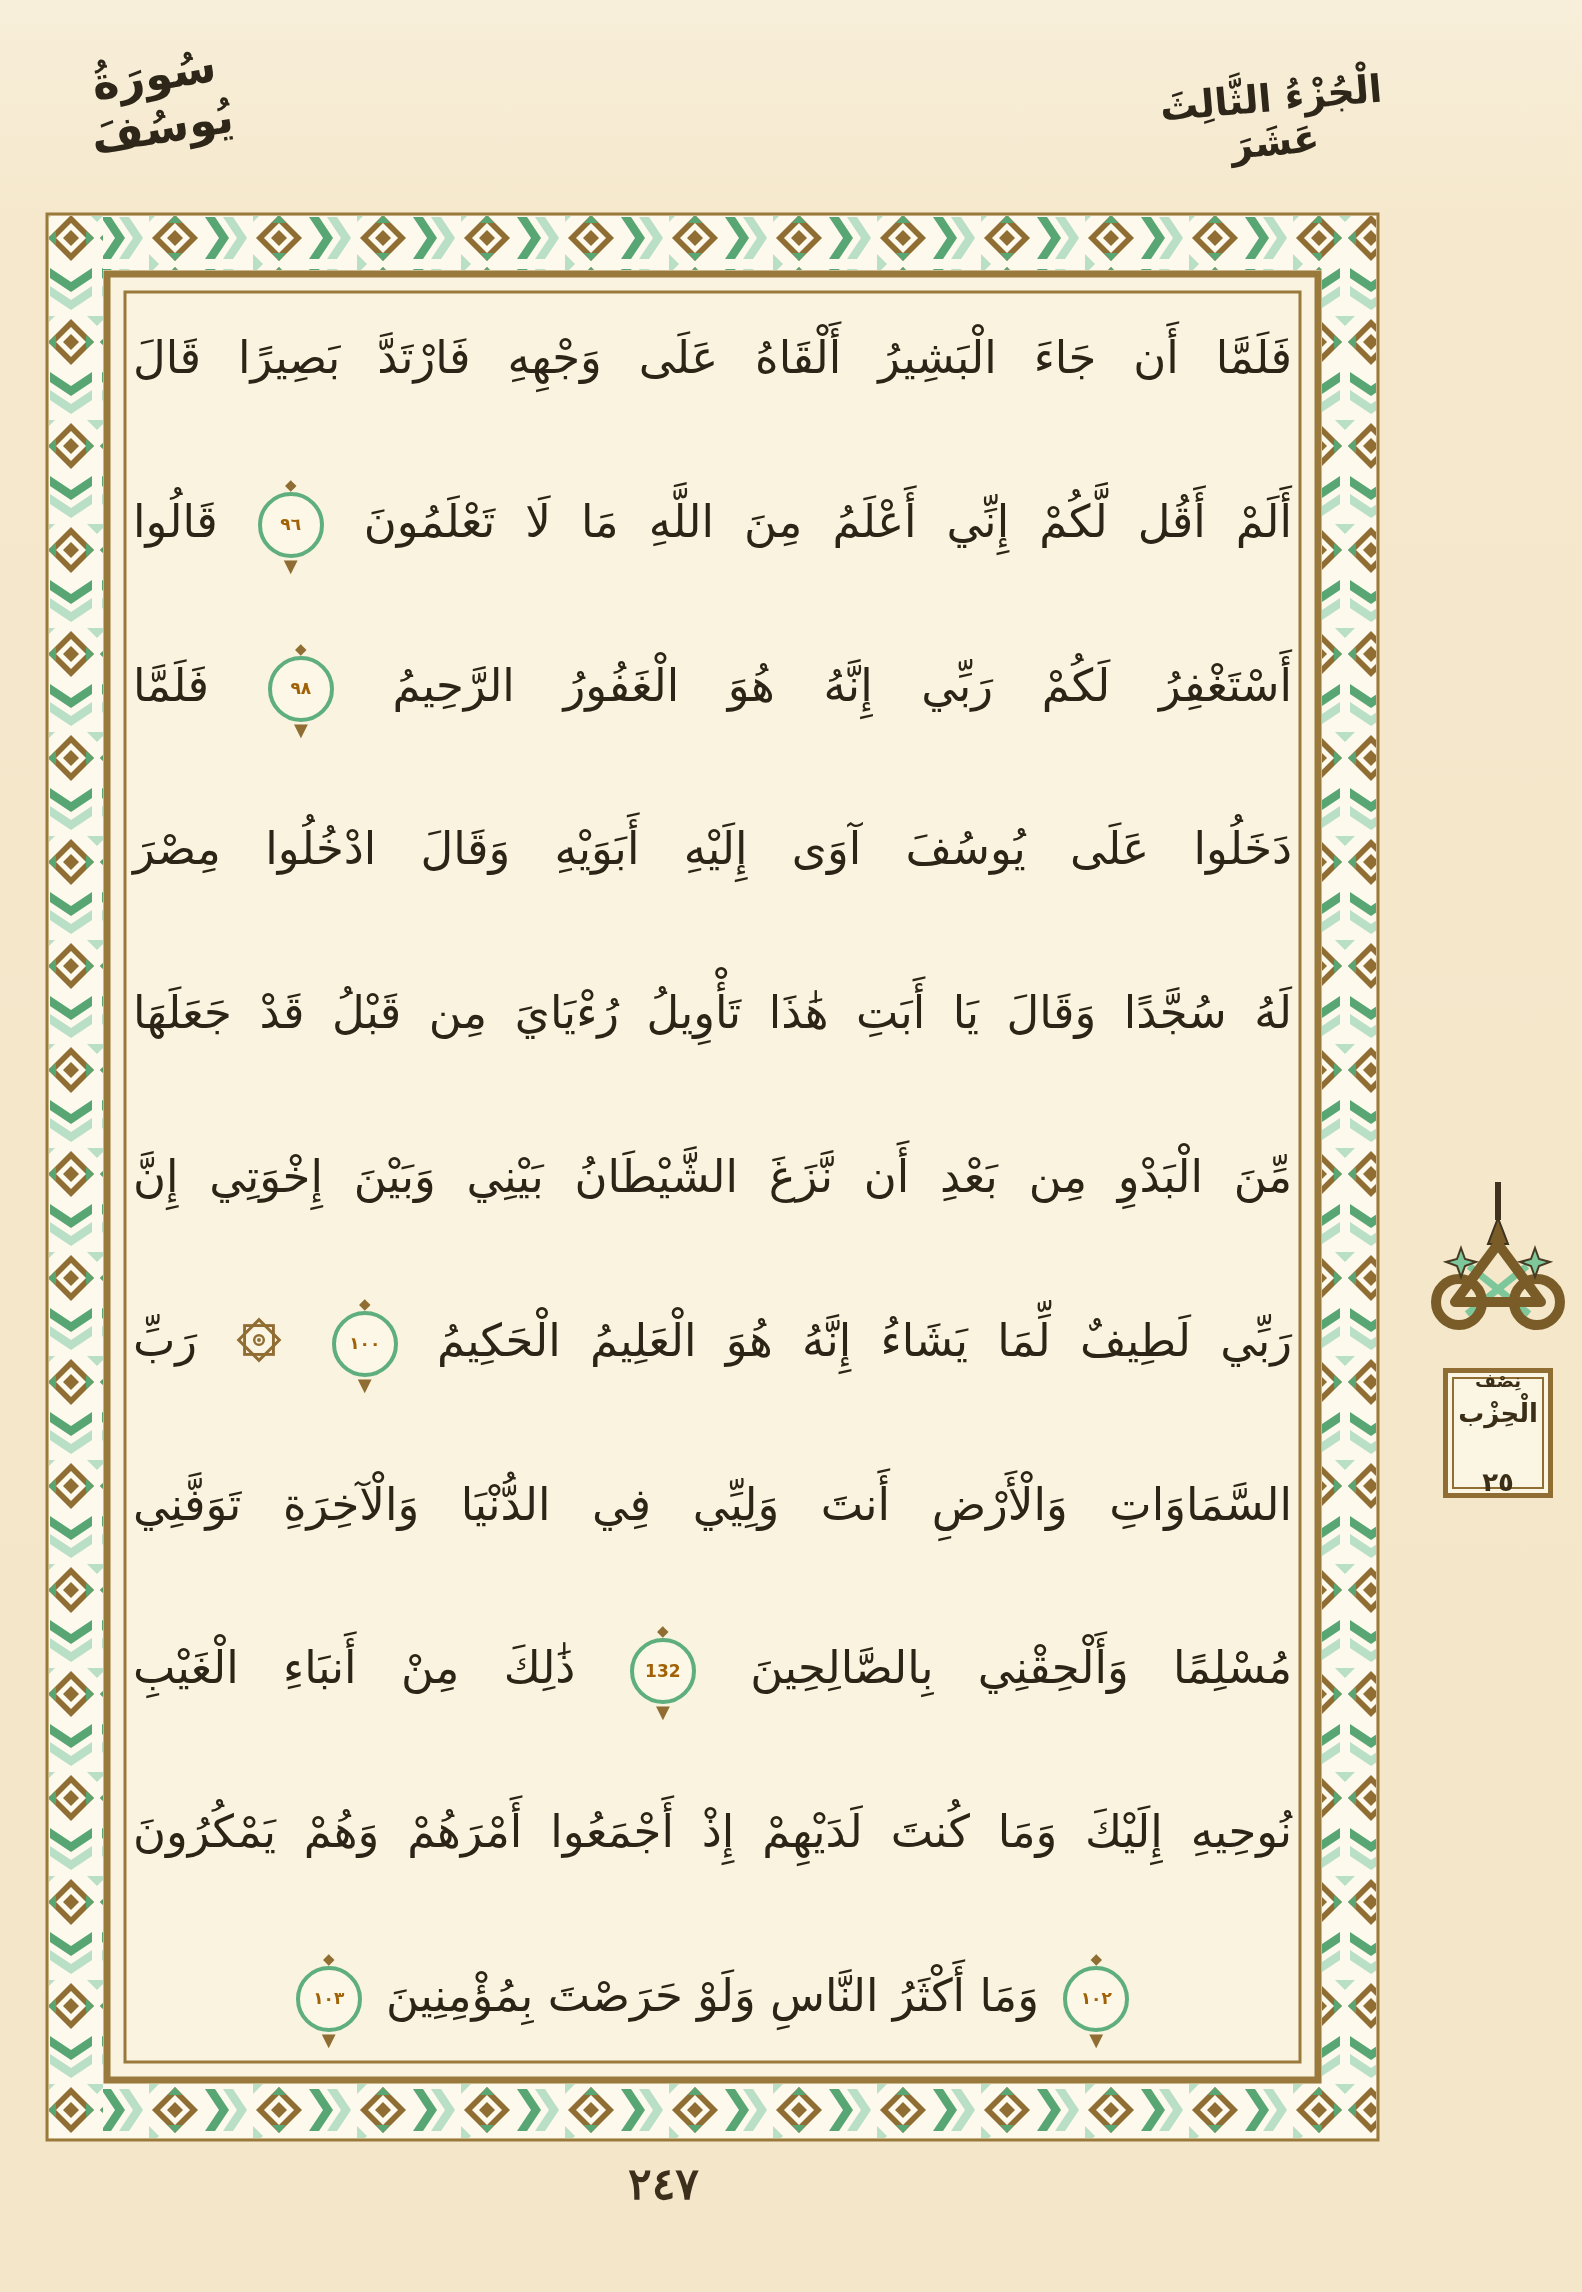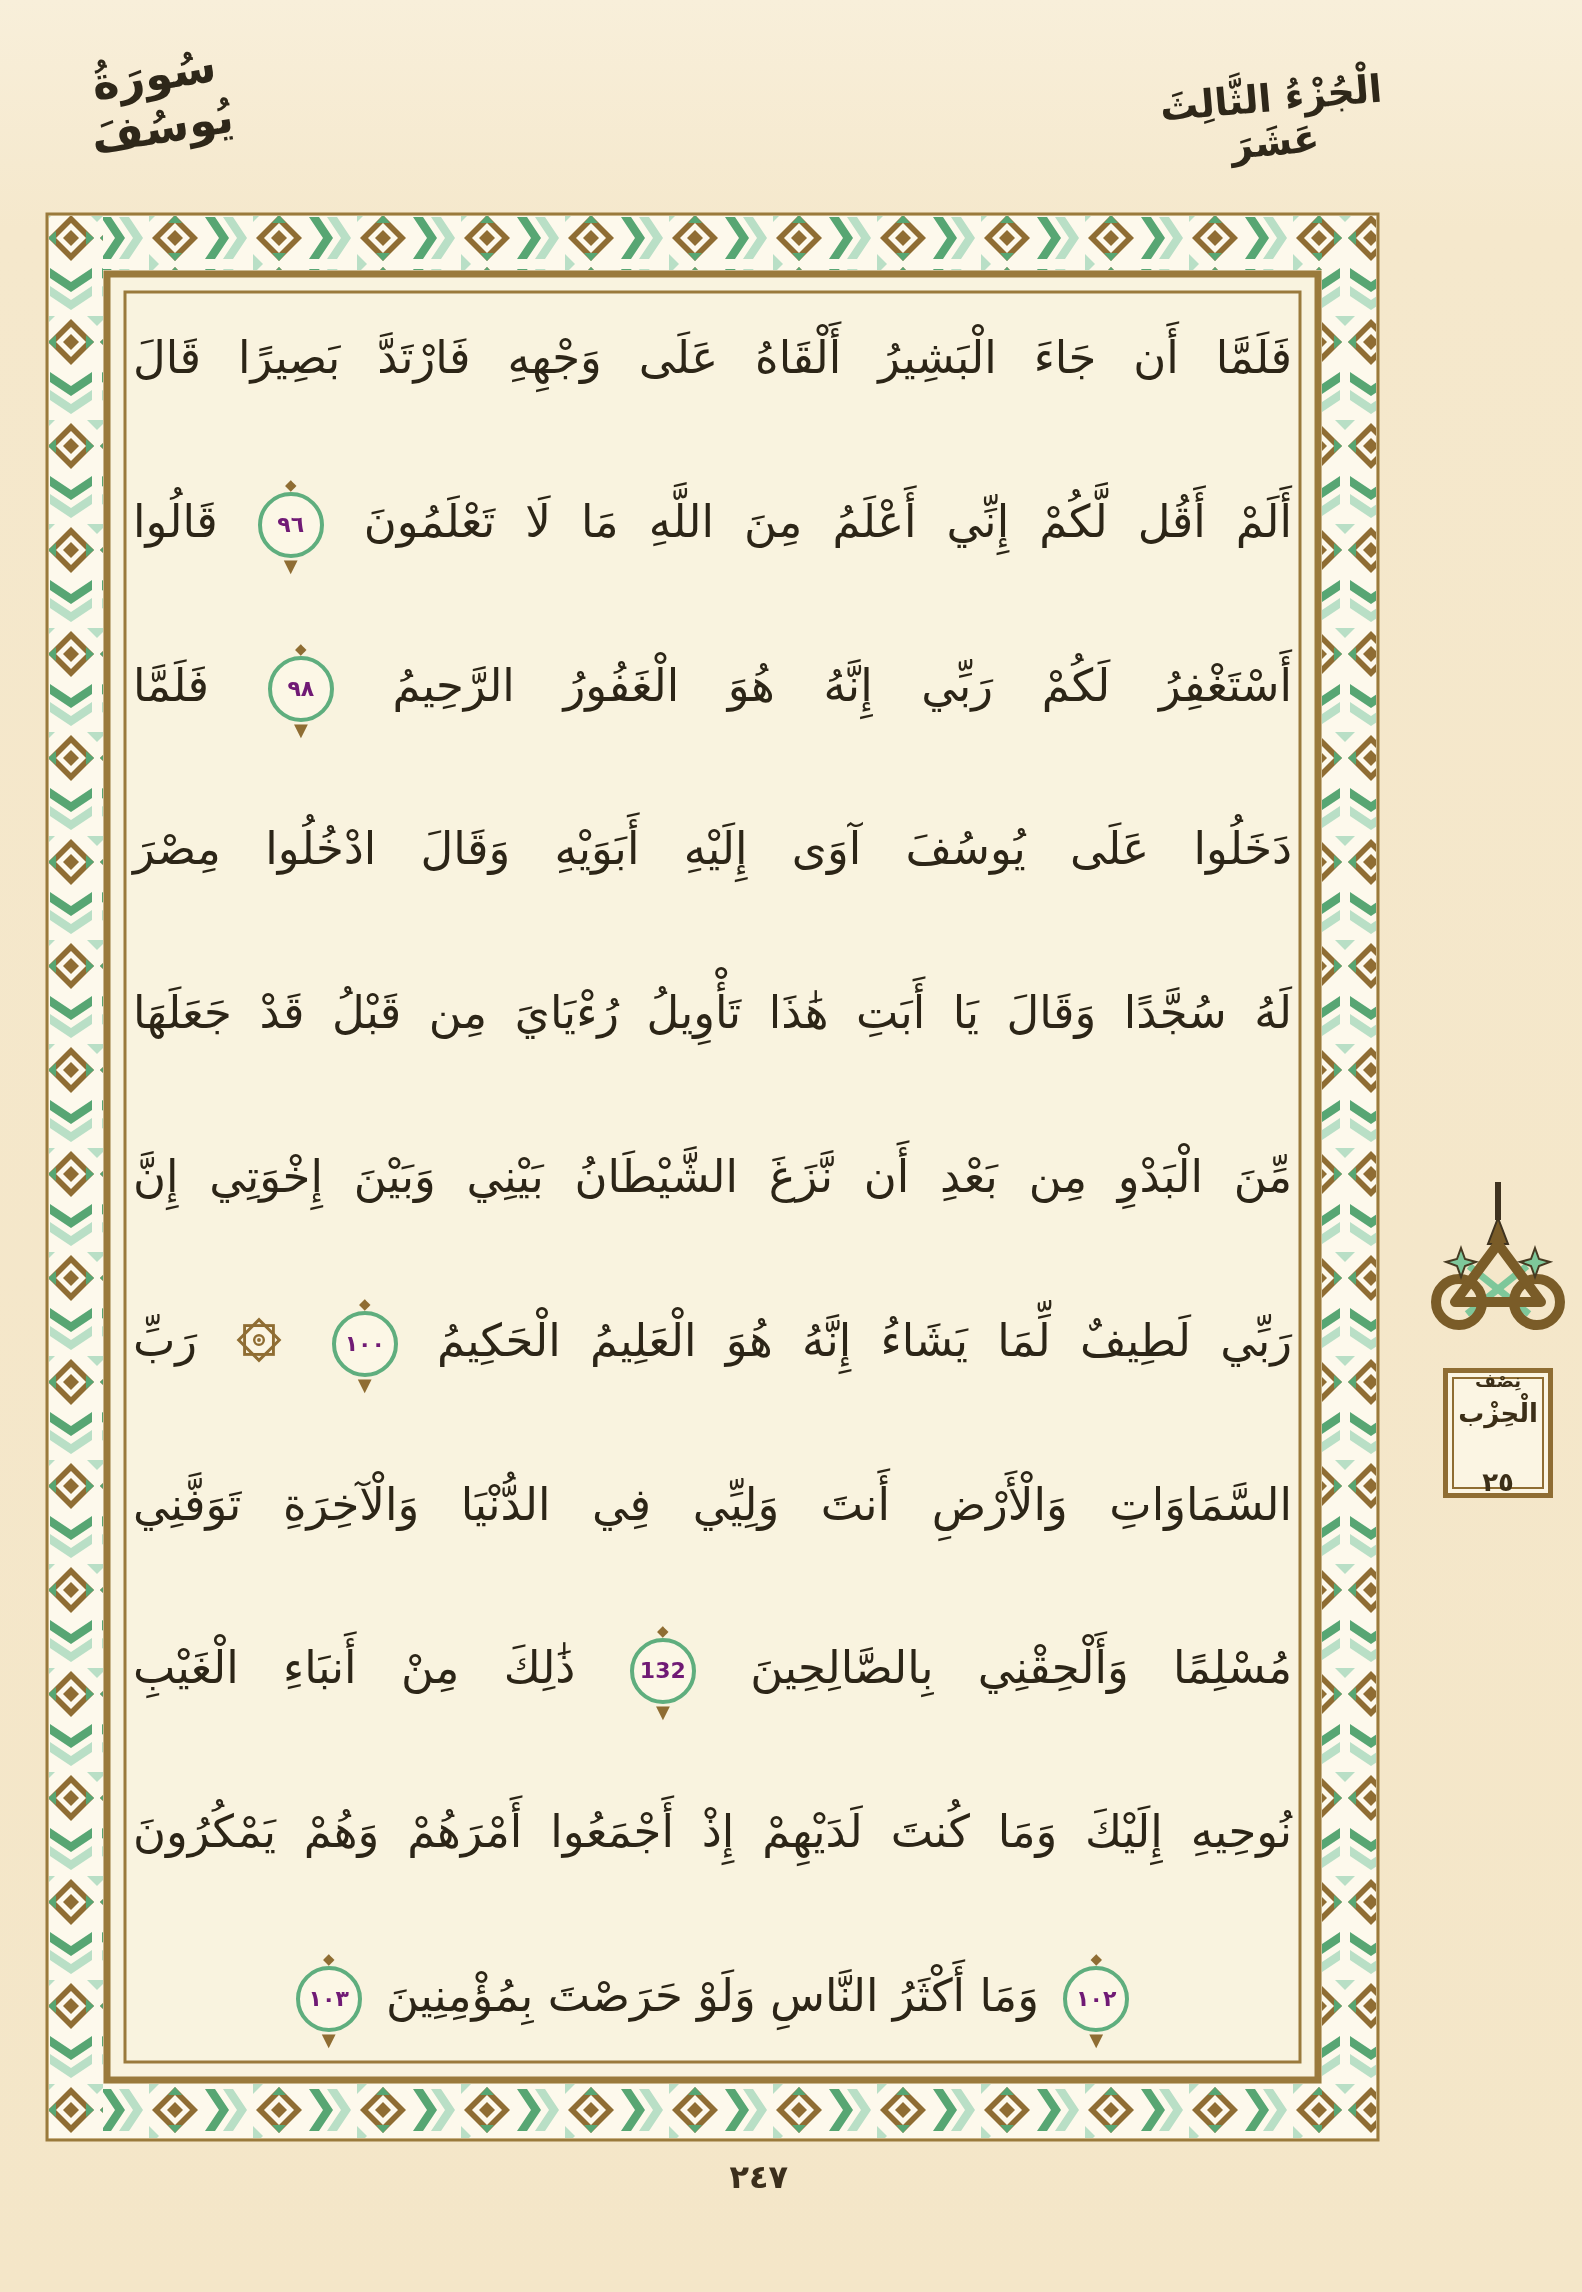--- a/index.html
+++ b/index.html
@@ -37,22 +37,22 @@
     text-align:justify;text-align-last:justify;white-space:normal;
     overflow:visible;
   }
   .qline.center{text-align-last:center;}
   .qtext{display:inline;}
 
   
   .vmark{
     display:inline-flex;align-items:center;justify-content:center;
     width:58px;height:58px;border-radius:50%;
-    border:4px solid #5fae7e;background:#fcf7e6;color:#701a75;
-    font-size:22px;font-weight:700;vertical-align:middle;margin:0 10px;
+    border:4px solid #5fae7e;background:#fcf7e6;color:#a16207;
+    font-size:17px;font-weight:700;vertical-align:middle;margin:0 10px;
     position:relative;line-height:1;
   }
   .vmark::before{
     content:"◆";position:absolute;top:-18px;left:50%;transform:translateX(-50%);
     color:#8f6d33;font-size:15px;line-height:1;
   }
   .vmark::after{
     content:"▼";position:absolute;bottom:-21px;left:50%;transform:translateX(-50%);
     color:#8f6d33;font-size:18px;line-height:1;
   }
@@ -70,21 +70,21 @@
     display:flex;flex-direction:column;align-items:center;justify-content:center;
     gap:7px;color:#3b2e17;direction:rtl;text-align:center;
   }
   .hizb-small{font-size:18px;font-weight:700;}
   .hizb-big{font-size:26px;font-weight:700;}
   .hizb-num{font-size:26px;font-weight:700;margin-top:32px;}
 
   
   .page-number{
     position:absolute;left:628px;top:2158px;width:160px;
-    text-align:right;font-size:32px;font-weight:700;color:#3c2f1c;
+    text-align:left;font-size:44px;font-weight:700;color:#3c2f1c;font-family:Liberation Serif, serif;
   }
 </style>
 </head>
 <body>
 
 <div class="page">
 
   <div class="surah-header">سُورَةُ يُوسُفَ</div>
 
   <div class="juz-header">الْجُزْءُ الثَّالِثَ عَشَرَ</div>

